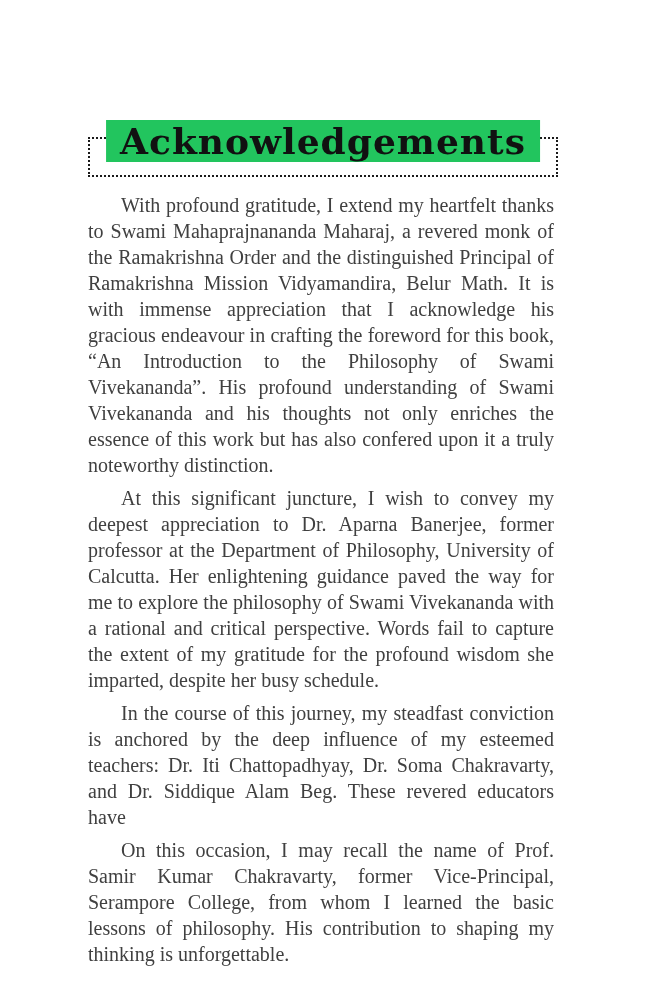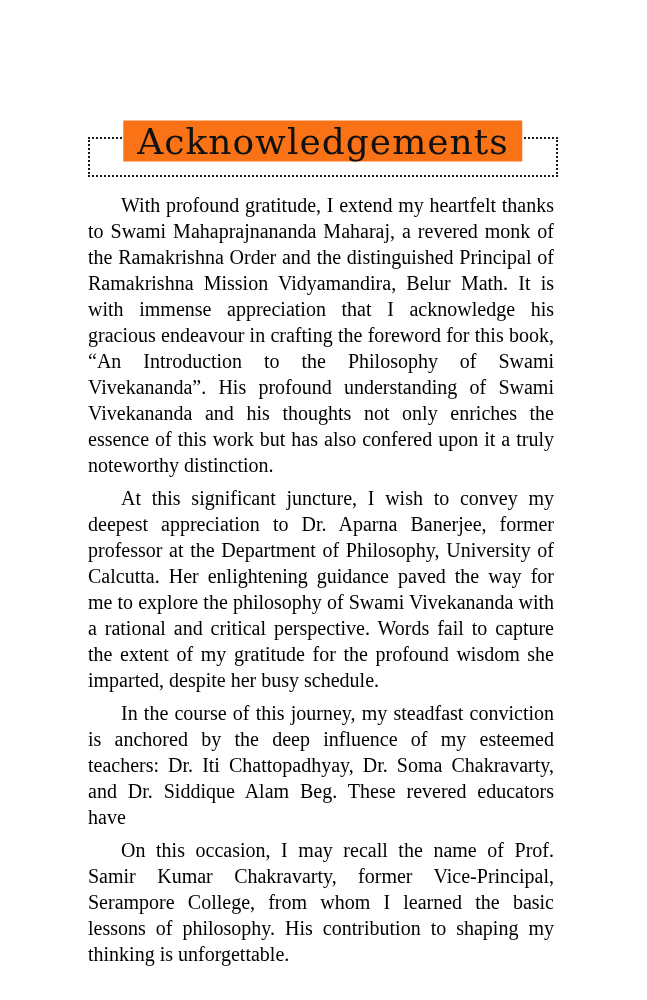--- a/index.html
+++ b/index.html
@@ -25,40 +25,40 @@
     margin-top: 137px;
     height: 36px;
     border: 2px dotted #1a1a1a;
     background: #ffffff;
   }
   .title {
     position: absolute;
     left: 50%;
     top: 2px;
     transform: translate(-50%, -50%);
-    background: #f97316;
+    background: #22c55e;
     padding: 0 14px;
     font-family: "DejaVu Serif", serif;
-    font-weight: 400;
+    font-weight: 700;
     font-size: 36px;
     letter-spacing: 1px;
     color: #111111;
     white-space: nowrap;
   }
   .body-text {
     margin-top: 15px;
   }
   .body-text p {
     margin: 0 4px 7px 0;
     font-family: "Liberation Serif", serif;
     font-size: 20px;
     line-height: 26px;
     text-align: justify;
     text-indent: 33px;
-    color: #000000;
+    color: #404040;
   }
 </style>
 </head>
 <body>
 
 <div class="page">
   <div class="content">
 
     <div class="title-box">
       <span class="title">Acknowledgements</span>

